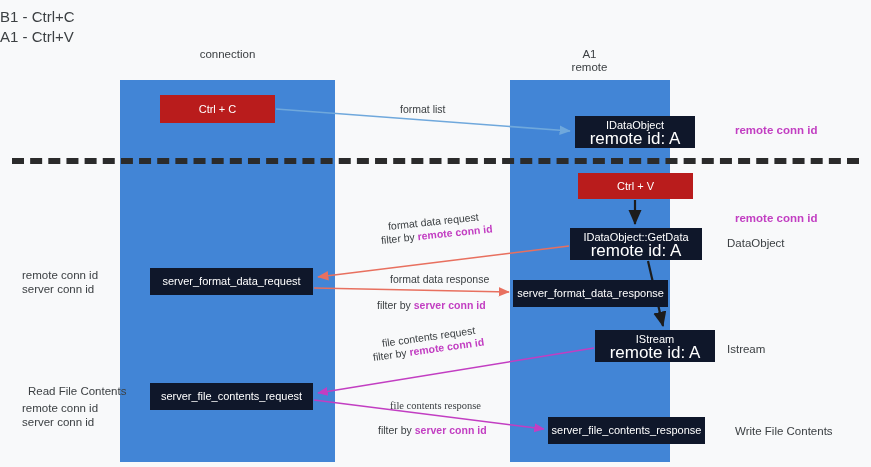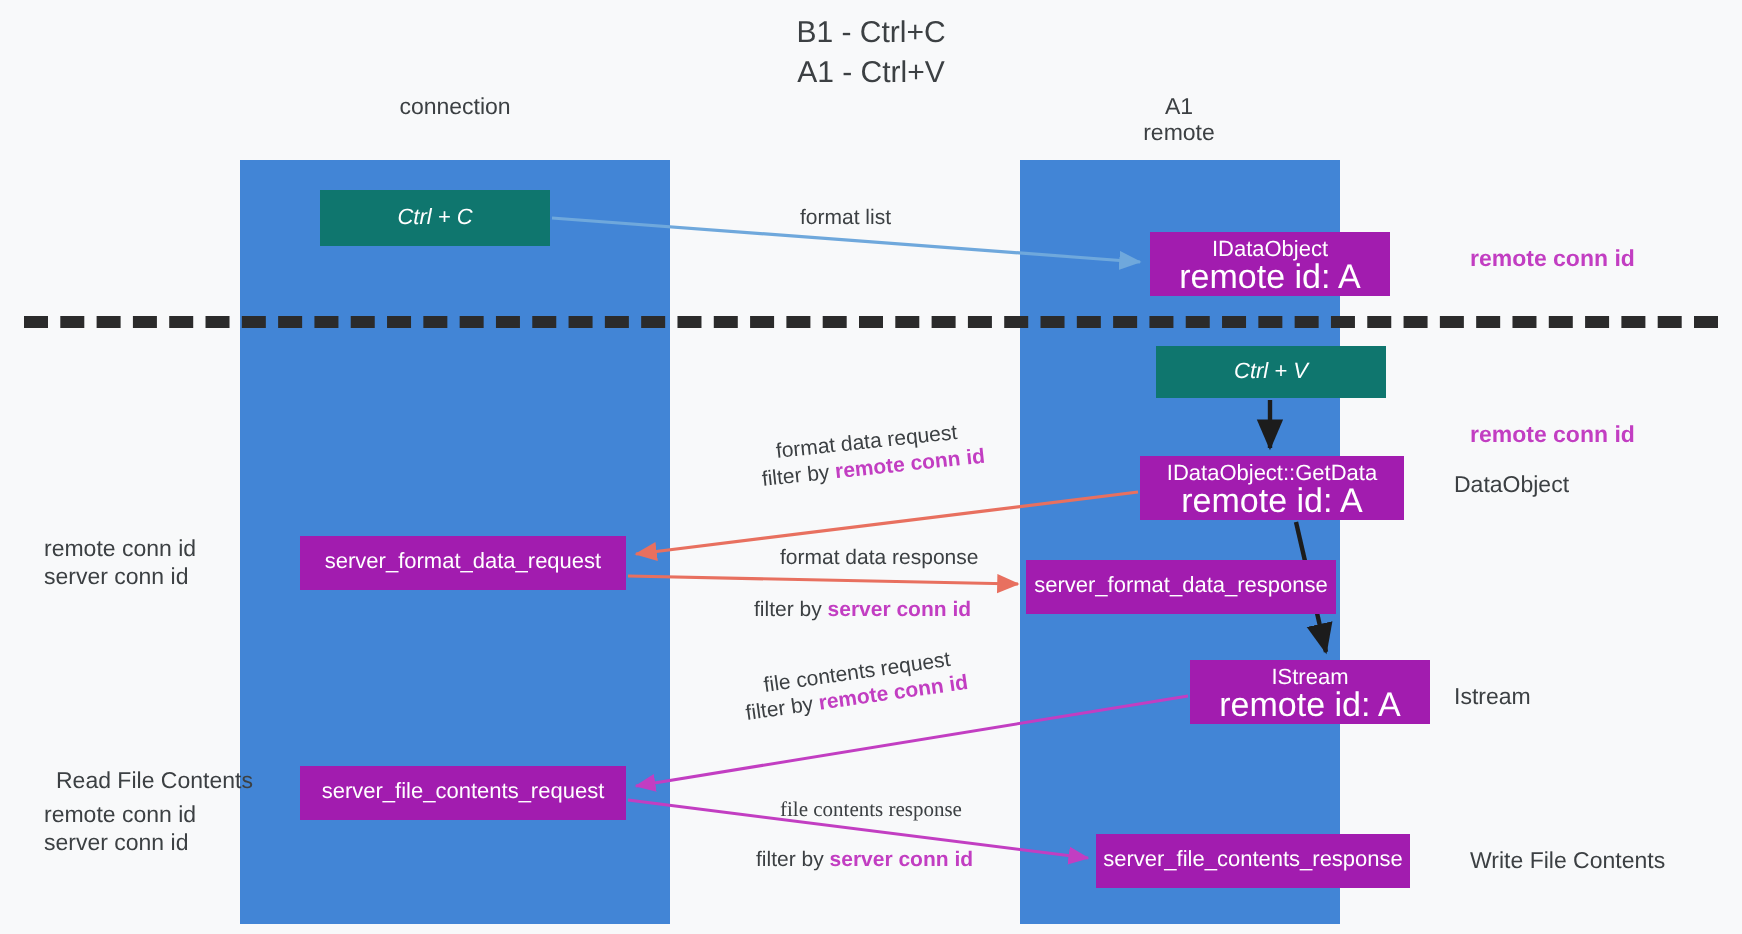--- a/index.html
+++ b/index.html
@@ -8,21 +8,21 @@
     background:#f8f9fa;
     font-family:"Liberation Sans","DejaVu Sans",sans-serif;
     overflow:hidden;
     position:relative;
   }
   .canvas{position:absolute;left:0;top:0;width:871px;height:467px;}
 
   
   .title{
     position:absolute;left:0;top:7px;width:871px;
-    text-align:center;color:#3c4043;font-size:15px;line-height:20px;
+    color:#3c4043;font-size:15px;line-height:20px;
   }
 
   
   .lane-head{
     position:absolute;text-align:center;color:#3c4043;
     font-size:11.5px;line-height:13px;
   }
 
   
   .lane{position:absolute;background:#4285d6;}
@@ -34,22 +34,22 @@
     position:absolute;left:12px;top:158px;width:847px;height:0;
     border-top:6px dashed #2b2b2b;
   }
 
   
   .box{
     position:absolute;box-sizing:border-box;
     display:flex;flex-direction:column;align-items:center;justify-content:center;
     color:#ffffff;font-size:11px;line-height:13px;text-align:center;
   }
-  .box.green{background:#0f766e;font-style:italic;}
-  .box.orange{background:#a21caf;}
+  .box.green{background:#b91c1c;}
+  .box.orange{background:#0f172a;}
   .box .l2{font-size:17px;line-height:13px;text-align:center;}
 
   #box-ctrl-c{left:160px;top:95px;width:115px;height:28px;}
   #box-idataobject{left:575px;top:116px;width:120px;height:32px;}
   #box-ctrl-v{left:578px;top:173px;width:115px;height:26px;}
   #box-getdata{left:570px;top:228px;width:132px;height:32px;}
   #box-fmt-req{left:150px;top:268px;width:163px;height:27px;}
   #box-fmt-resp{left:513px;top:280px;width:155px;height:27px;}
   #box-istream{left:595px;top:330px;width:120px;height:32px;}
   #box-file-req{left:150px;top:383px;width:163px;height:27px;}

